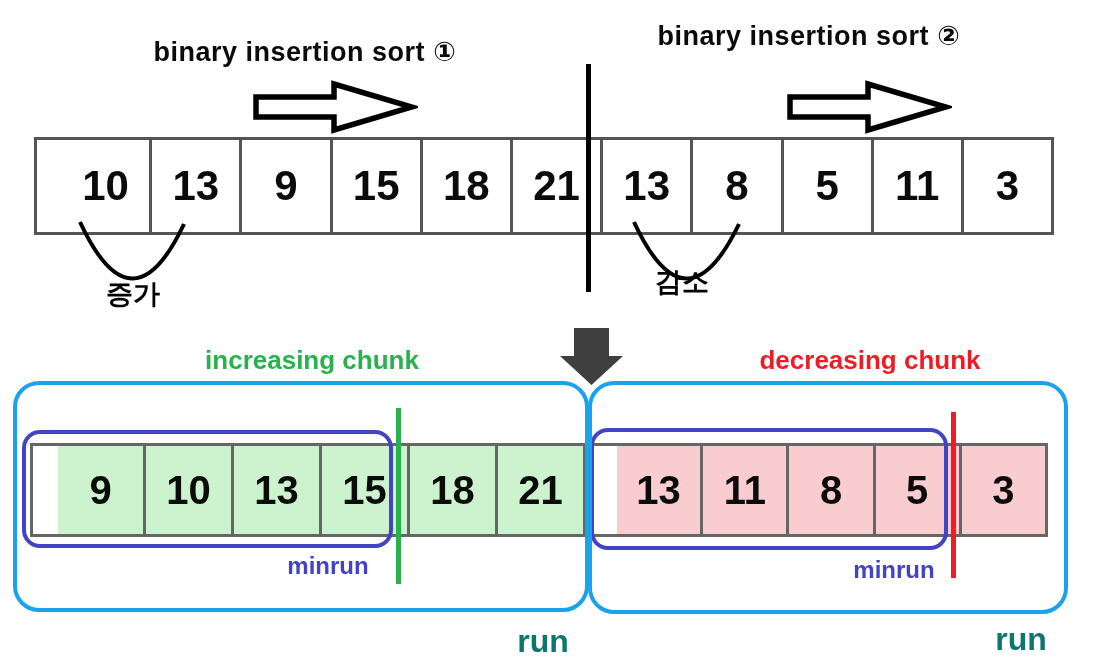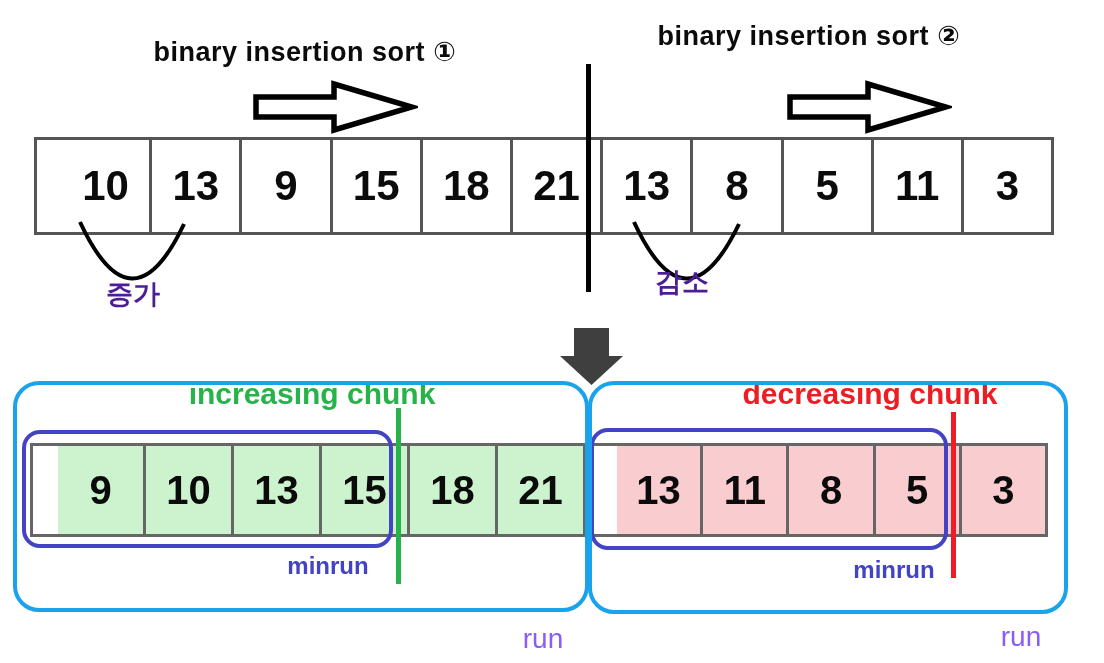--- a/index.html
+++ b/index.html
@@ -19,24 +19,24 @@
   .cell{
     flex:1 1 0;display:flex;align-items:center;justify-content:center;
     font-weight:700;color:#0b0b0b;box-sizing:border-box;
   }
   .cell:last-child{border-right:none !important;}
 
   
   #divider{left:586px;top:64px;width:5px;height:228px;background:#000;}
 
   
-  .kr{font-size:27px;font-weight:700;color:#4c1d95;}
+  .kr{font-size:27px;font-weight:700;color:#000000;}
 
   
-  .chunk-label{font-size:30px;font-weight:700;margin-top:32px;}
+  .chunk-label{font-size:26px;font-weight:700;}
   #increasing-chunk-label{color:#27B24B;}
   #decreasing-chunk-label{color:#EE1C25;}
 
   
   .run-rect{box-sizing:border-box;border:4px solid #1AA3EC;border-radius:26px;background:transparent;}
   #left-run-rect{left:13px;top:381px;width:576px;height:231px;}
   #right-run-rect{left:588px;top:381px;width:480px;height:233px;}
 
   
   #left-row{left:30px;top:443px;width:556px;height:94px;border:3px solid #666;}
@@ -48,21 +48,21 @@
   
   .minrun-rect{box-sizing:border-box;border:4px solid #4343C6;border-radius:18px;background:transparent;}
   #left-minrun-rect{left:22px;top:430px;width:371px;height:118px;}
   #right-minrun-rect{left:590px;top:428px;width:358px;height:122px;}
 
   
   #green-line{left:396px;top:408px;width:5px;height:176px;background:#27B24B;}
   #red-line{left:951px;top:412px;width:5px;height:166px;background:#EE1C25;}
 
   .minrun-label{font-size:24px;font-weight:700;color:#4343C6;text-align:center;}
-  .run-label{font-size:28px;font-weight:400;color:#8b5cf6;}
+  .run-label{font-size:32px;font-weight:700;color:#0f766e;}
 
   svg{display:block;}
 </style>
 </head>
 <body>
 
 <div id="stage">
 
   <div class="abs ctr title" style="left:305px;top:36px;">binary insertion sort ①</div>
   <div class="abs ctr title" style="left:809px;top:20px;">binary insertion sort ②</div>

